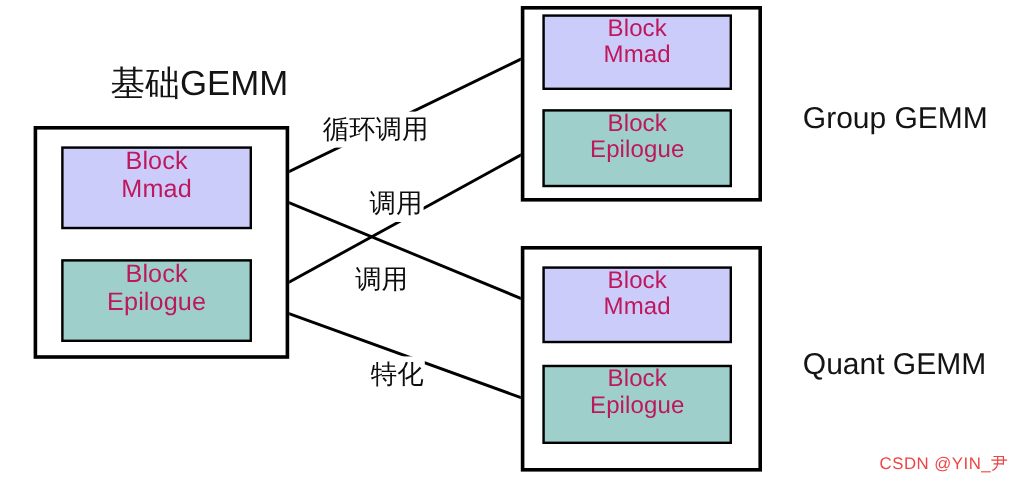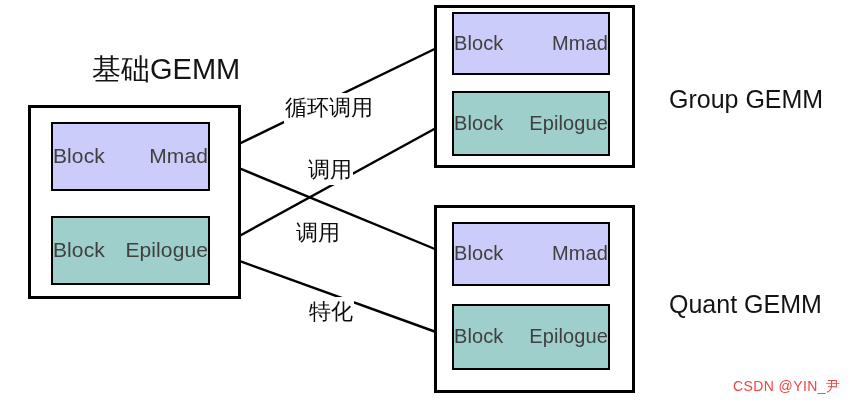--- a/index.html
+++ b/index.html
@@ -28,24 +28,25 @@
   #base-gemm-box   { left: 28px;  top: 105px; width: 213px; height: 194px; }
   #group-gemm-box  { left: 434px; top: 5px;   width: 201px; height: 163px; }
   #quant-gemm-box  { left: 434px; top: 205px; width: 201px; height: 188px; }
 
   
   .block {
     position: absolute;
     box-sizing: border-box;
     border: 2.5px solid #000000;
     display: flex;
+    flex-direction: column;
     align-items: center;
-    justify-content: space-between;
+    justify-content: flex-start;
     line-height: 1.08;
-    color: #404040;
+    color: #be185d;
     font-size: 21px;
     letter-spacing: 0.1px;
   }
   .block .ln { display: block; }
   .block.mmad     { background: #ccccfa; }
   .block.epilogue { background: #9ecfca; }
 
   
   #base-mmad      { left: 51px;  top: 122px; width: 159px; height: 69px;  font-size: 21px; }
   #base-epilogue  { left: 51px;  top: 216px; width: 159px; height: 69px;  font-size: 21px; }
@@ -69,21 +70,21 @@
   #quant-gemm-title{ left: 669px; top: 290px; font-size: 25px; }
 
   .edge-label {
     position: absolute;
     color: #0d0d0d;
     background: #ffffff;
     white-space: nowrap;
     font-size: 22px;
     padding: 0 1px;
   }
-  #edge-label-0 { left: 268px; top: 93px; margin-left: 16px;  }
+  #edge-label-0 { left: 268px; top: 93px;  }
   #edge-label-1 { left: 307px; top: 155px; }
   #edge-label-2 { left: 295px; top: 218px; }
   #edge-label-3 { left: 308px; top: 297px; }
 
   
   #arrow-layer {
     position: absolute;
     left: 0; top: 0;
     width: 850px;
     height: 405px;

